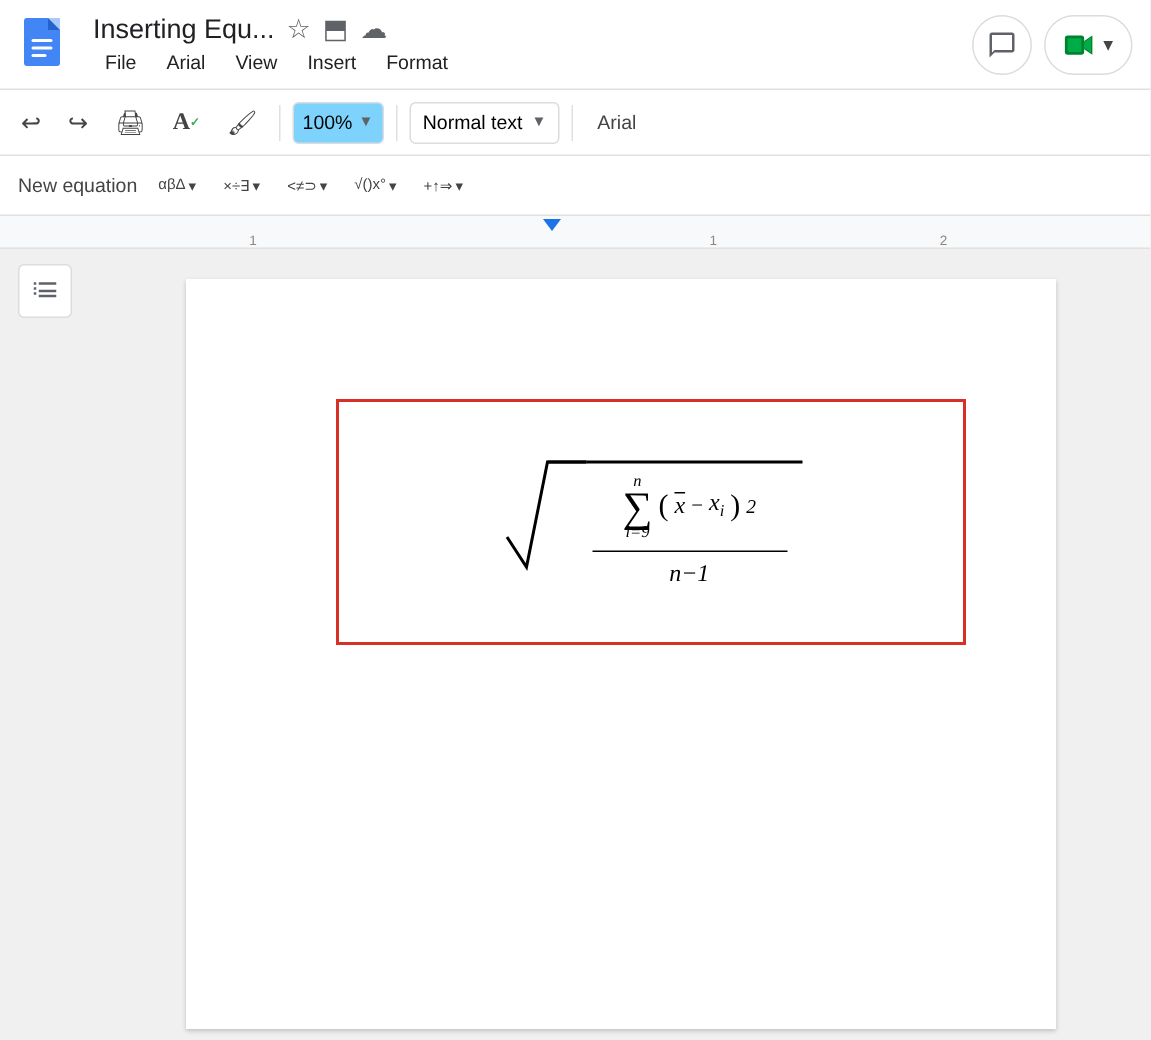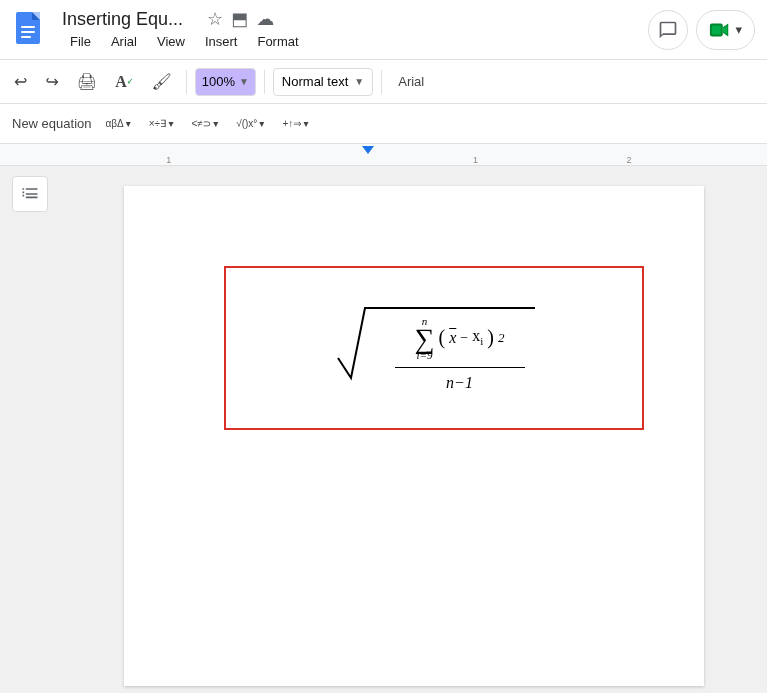--- a/index.html
+++ b/index.html
@@ -21,21 +21,21 @@
       flex-shrink: 0;
     }
     .title-area {
       flex: 1;
     }
     .doc-title {
       font-size: 18px;
       color: #202124;
       display: flex;
       align-items: center;
-      gap: 24px;
+      gap: 8px;
     }
     .doc-title-text {
       font-size: 18px;
     }
     .title-icons {
       display: flex;
       gap: 8px;
       align-items: center;
     }
     .title-icon-btn {
@@ -114,21 +114,21 @@
       width: 1px;
       height: 24px;
       background: #e0e0e0;
       margin: 0 2px;
     }
     .zoom-select {
       border: 1px solid #dadce0;
       border-radius: 4px;
       padding: 2px 6px;
       font-size: 13px;
-      background: #c4b5fd;
+      background: #7dd3fc;
       cursor: pointer;
       display: flex;
       align-items: center;
       gap: 4px;
       height: 28px;
     }
     .style-select {
       border: 1px solid #dadce0;
       border-radius: 4px;
       padding: 2px 8px;
@@ -467,21 +467,21 @@
 
                     <div class="sum-notation">
                       <span class="sum-super" style="font-style:italic;">n</span>
                       <span class="sum-symbol">∑</span>
                       <span class="sum-sub" style="font-style:italic;">i=9</span>
                     </div>
 
                     <span style="font-size:20px; font-style:normal;">(</span>
                     <span style="font-size:16px; font-style:italic; text-decoration:overline;">x</span>
                     <span style="font-size:14px;">−</span>
-                    <span style="font-size:16px; ">x<sub style="font-size:11px;">i</sub></span>
+                    <span style="font-size:16px; font-style:italic;">x<sub style="font-size:11px;">i</sub></span>
                     <span style="font-size:20px; font-style:normal;">)</span>
                     <sup style="font-size:13px; font-style:italic; vertical-align:super;">2</sup>
                   </div>
                 </div>
 
                 <div class="fraction-bar" style="width:130px;"></div>
 
                 <div class="fraction-denominator">
                   <span class="denom-text"><i>n</i>−1</span>
                 </div>

